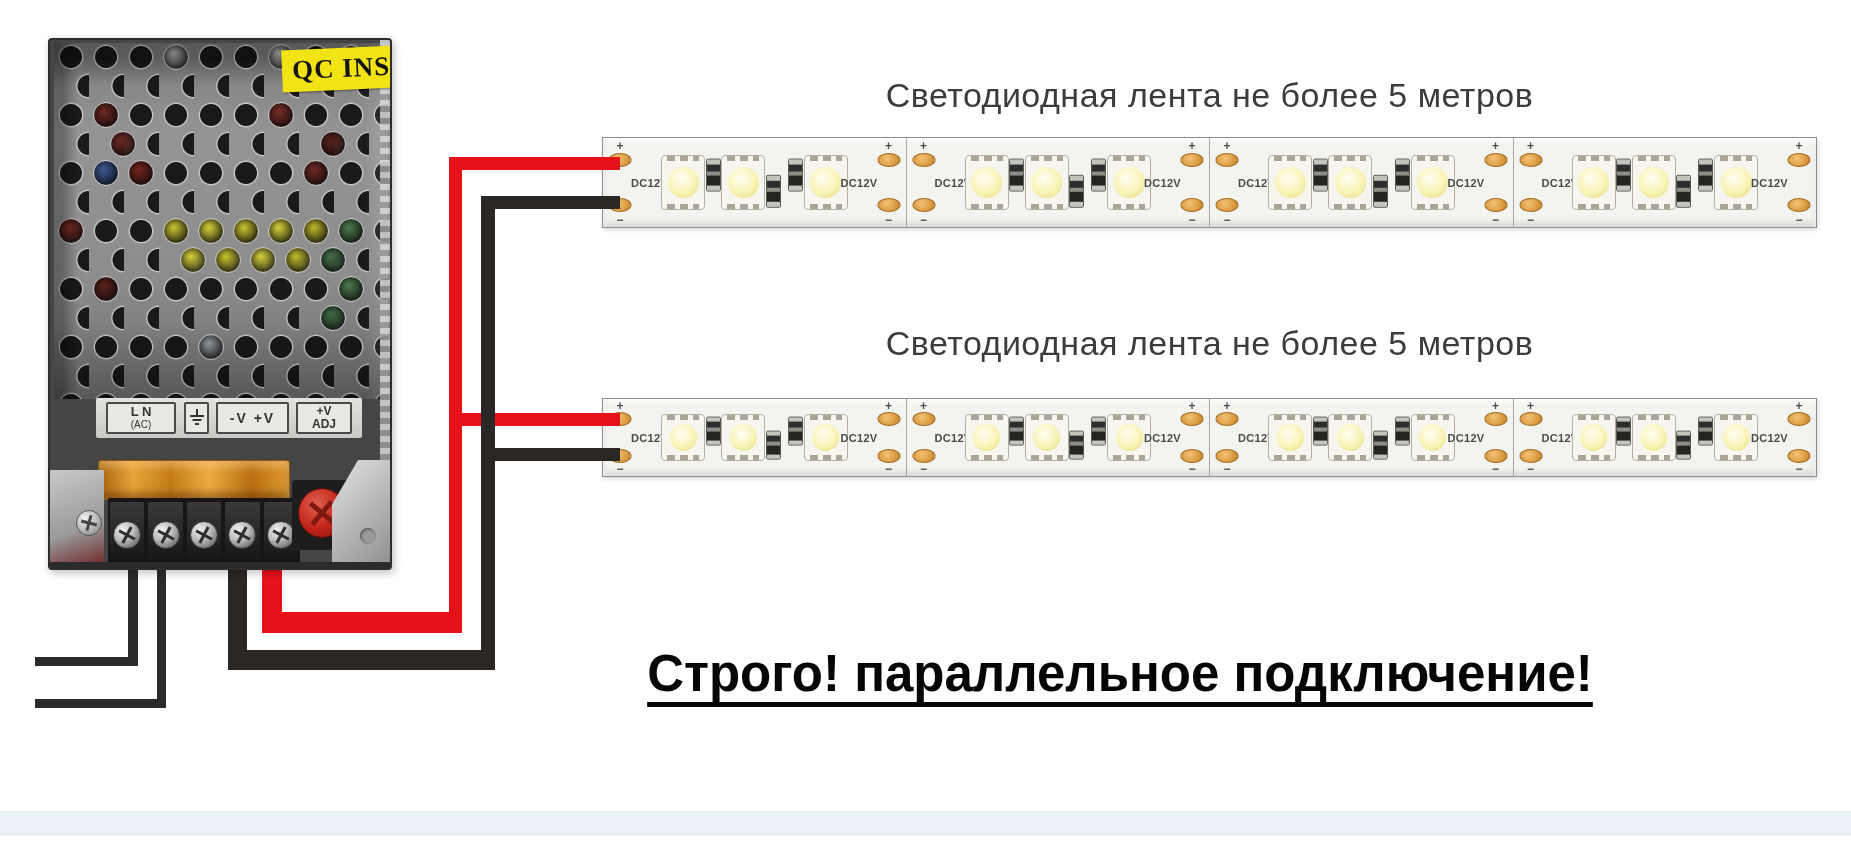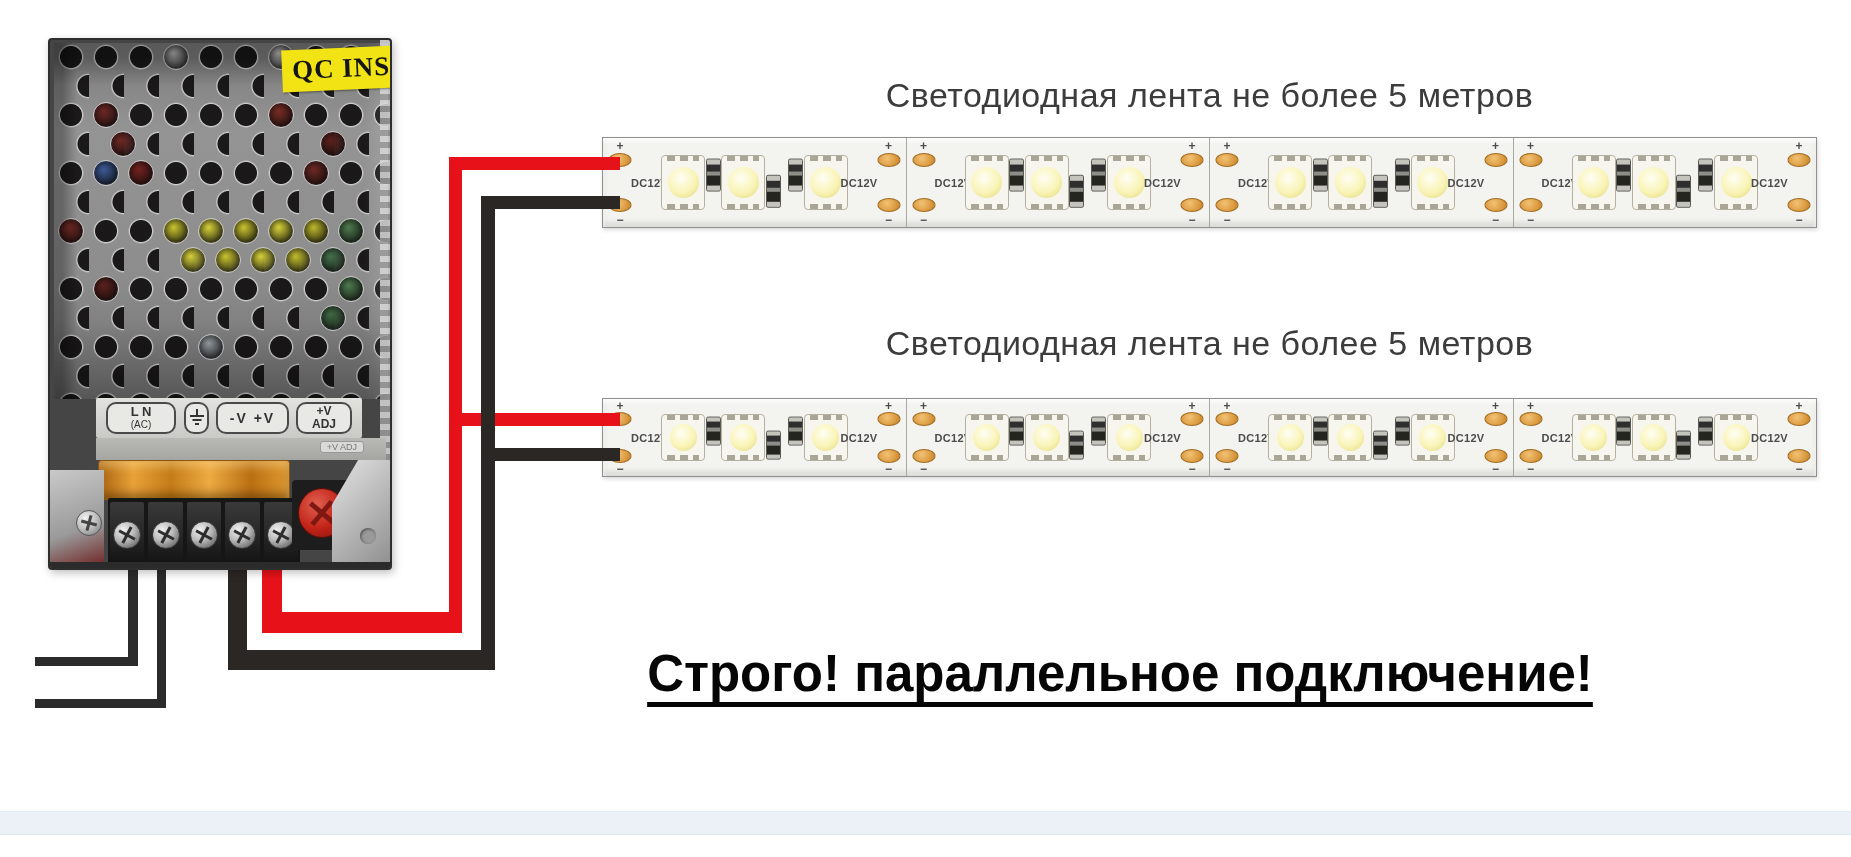--- a/index.html
+++ b/index.html
@@ -43,21 +43,21 @@
     box-shadow:inset 0 0 6px rgba(0,0,0,0.55); }
   .rivet-strip { position:absolute; right:0; top:0; width:10px; height:420px;
     background:repeating-linear-gradient(180deg,#d8d8d8 0 6px,#9b9b9b 6px 12px); opacity:0.85; }
   .qc-sticker { position:absolute; right:-8px; top:8px; width:116px; height:42px;
     background:#f2e414; transform:rotate(-2.5deg); padding:5px 0 0 10px;
     font-family:"Liberation Serif", serif; font-weight:bold; font-size:27px; letter-spacing:1px;
     color:#151515; white-space:nowrap; overflow:hidden; box-shadow:1px 1px 2px rgba(0,0,0,0.4); }
   .label-strip { position:absolute; left:46px; top:358px; width:266px; height:40px;
     background:linear-gradient(180deg,#e2e2de,#c9c9c5); border-radius:2px;
     display:flex; align-items:center; }
-  .tbox { border:2px solid #4a4a4a; border-radius:10px; background:#e8e8e4; color:#333;
+  .tbox { border:2px solid #4a4a4a; border-radius:2px; background:#e8e8e4; color:#333;
     display:flex; flex-direction:column; align-items:center; justify-content:center;
     font-size:13px; font-weight:bold; line-height:13px; position:absolute; top:4px; height:32px; }
   .tbox .l2 { font-size:10px; font-weight:normal; }
   .tbox-ac  { left:10px;  width:70px; }
   .tbox-gnd { left:88px;  width:25px; }
   .tbox-dc  { left:120px; width:73px; font-size:14px; letter-spacing:2px; flex-direction:row; }
   .tbox-adj { left:200px; width:56px; font-size:12px; }
   .gnd-icon { position:relative; width:16px; height:18px; }
   .gnd-icon span { position:absolute; background:#333; left:50%; transform:translateX(-50%); }
   .gnd-icon .stem { top:0; width:2px; height:6px; }
@@ -192,23 +192,20 @@
             <span class="b3"></span>
           </span>
       </div>
       <div class="tbox tbox-dc">-V  +V</div>
       <div class="tbox tbox-adj">
         <span>+V</span>
         <span>ADJ</span>
       </div>
     </div>
 
-    <div class="mini-strip">
-      <span class="mini-label">+V ADJ</span>
-    </div>
     <div class="orange-cover"></div>
 
     <div class="terminal-block">
       <div class="tcell">
           <div class="screw">
             <i class="s1"></i>
             <i class="s2"></i>
           </div>
         </div>
       <div class="tcell">

